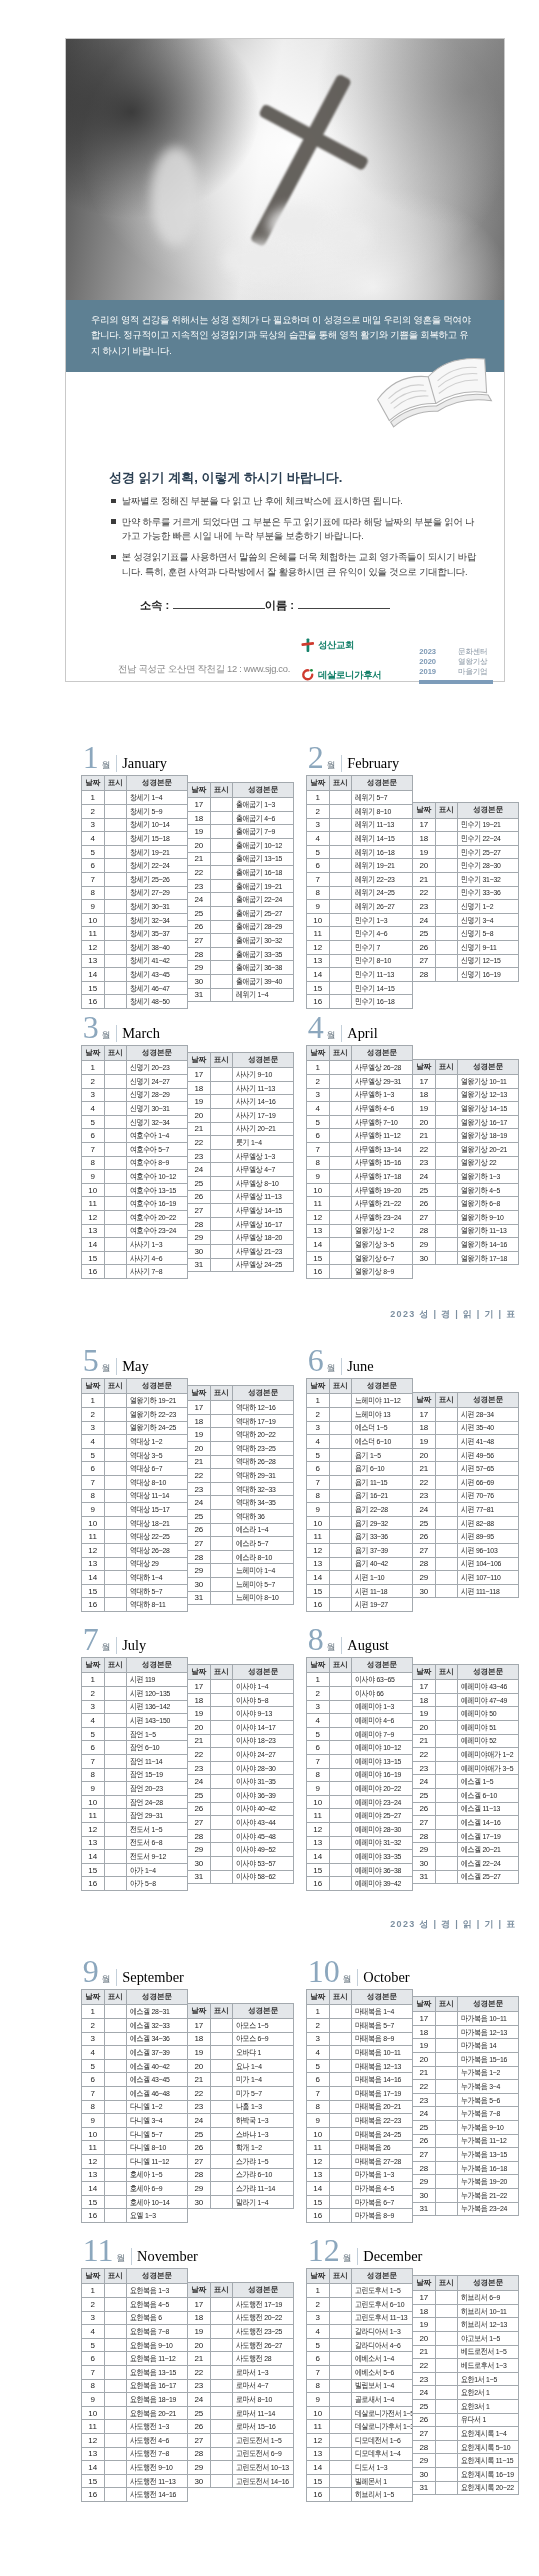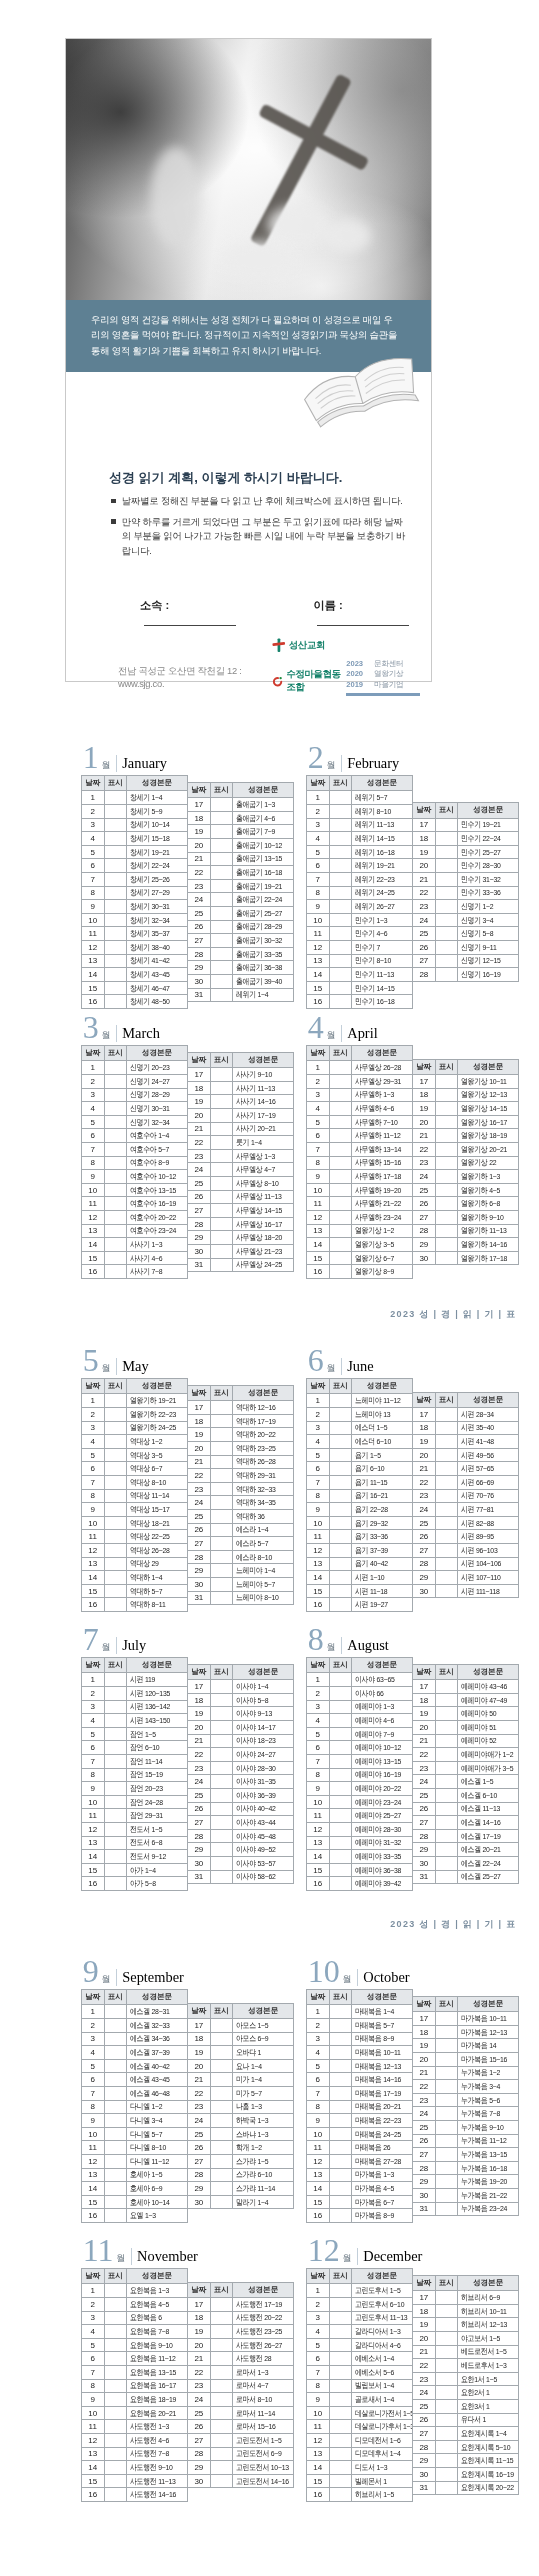--- a/index.html
+++ b/index.html
@@ -1,20 +1,20 @@
 <!DOCTYPE html>
 <html style="--accent: #57819b; --band: #5e8093; --org-green: #16826b; --org-red: #cf3b2f; --year-blue: #7d99b5;font-size:14.4px"><head>
 <meta charset="utf-8">
 <style>
   html,body{margin:0;padding:0;background:#fff;}
   #page{position:relative;width:539px;height:2576px;background:#fff;overflow:hidden;
         font-family:"Liberation Sans",sans-serif;outline:0.9px solid #e9e9e9;}
 
   
-  .intro{position:absolute;left:65px;top:38px;width:367px;height:644px;
+  .intro{position:absolute;left:65px;top:38px;width:440px;height:644px;
          border:0.9px solid #c9c9c9;background:#fff;box-sizing:border-box;}
   .photo{position:absolute;left:0;top:0;width:100%;height:261px;overflow:hidden;
     background:
       radial-gradient(ellipse 207px 171px at 15% 28%, rgba(35,35,35,.8), rgba(35,35,35,0) 62%),
       radial-gradient(ellipse 234px 207px at 92% 20%, rgba(110,110,110,.55), rgba(110,110,110,0) 65%),
       radial-gradient(ellipse 297px 225px at 52% 42%, rgba(255,255,255,.95), rgba(255,255,255,0) 72%),
       radial-gradient(ellipse 198px 144px at 70% 95%, rgba(245,245,245,.9), rgba(245,245,245,0) 70%),
       linear-gradient(100deg,#4c4c4c 0%,#9a9a9a 22%,#e7e7e7 45%,#d6d6d6 62%,#9e9e9e 85%,#6f6f6f 100%);}
   .photo .finger{position:absolute;background:#ececec;border-radius:50%;filter:blur(5.4px);opacity:.85;}
   .cross-svg{position:absolute;left:135px;top:16px;filter:blur(1.3px);opacity:.9;}
@@ -22,30 +22,30 @@
               box-sizing:border-box;padding:11.7px 31px 0 25px;}
   .quote-band p{margin:0;color:#fff;font-size:9.4px;line-height:1.68;letter-spacing:-0.2px;}
   .book-svg{position:absolute;top:309px;right:1.8px;}
   .big-title{position:absolute;top:360px;left:0;width:100%;text-align:center;
              font-size:40px;font-weight:800;letter-spacing:0.9px;color:var(--accent,#57819b);}
   .guide-h{position:absolute;top:430px;left:43px;font-size:13px;font-weight:bold;color:#2b3f52;}
   .bullets{position:absolute;top:455px;left:45px;right:25px;}
   .bullet{display:flex;margin-bottom:6.3px;}
   .bmark{width:4.5px;height:4.5px;background:#3b3b3b;display:inline-block;margin:4.5px 6.3px 0 0;flex:none;}
   .btext{font-size:9.4px;color:#3a3a3a;line-height:1.55;letter-spacing:-0.2px;}
-  .fields{position:absolute;top:557px;left:74px;display:flex;gap:56px;}
+  .fields{position:absolute;top:557px;left:74px;display:flex;}
   .fieldlab{font-size:11.2px;font-weight:bold;color:#222;}
   .blankline{display:inline-block;width:92px;height:11.7px;border-bottom:0.9px solid #444;margin-left:3.6px;}
   .introfoot{position:absolute;top:599px;left:52px;right:10.8px;display:flex;align-items:flex-end;}
   .address{font-size:9.4px;color:#888;margin-bottom:12.6px;letter-spacing:-0.3px;}
   .orgs{margin-left:10.8px;display:flex;flex-direction:column;gap:16px;margin-bottom:7.2px;}
   .orgrow{display:flex;align-items:center;gap:3.6px;}
   .orgname{font-size:9.4px;font-weight:bold;color:var(--org-green,#16826b);letter-spacing:-0.3px;}
   .years{margin-left:auto;margin-bottom:5.4px;width:74px;}
-  .yrow{display:flex;gap:11px;justify-content:flex-start;line-height:1.35;}
+  .yrow{display:flex;gap:22px;justify-content:flex-start;line-height:1.35;}
   .yr{font-size:7.6px;font-weight:bold;color:var(--year-blue,#7d99b5);}
   .ylab{font-size:7.6px;color:#8795a3;letter-spacing:-0.3px;}
   .year-bar{height:3.6px;background:#7d9cba;width:74px;margin-top:2.7px;}
 
   
   .running{position:absolute;right:22.5px;font-size:9px;color:#7c8fa0;letter-spacing:1.3px;font-weight:bold;}
 
   
   .month{position:absolute;width:212px;}
   .mtitle{height:31px;display:flex;align-items:baseline;margin-left:1.8px;}
@@ -107,20 +107,24 @@
 
     <div class="bullets">
         <div class="bullet">
           <span class="bmark"></span>
           <span class="btext">날짜별로 정해진 부분을 다 읽고 난 후에 체크박스에 표시하면 됩니다.</span>
         </div>
         <div class="bullet">
           <span class="bmark"></span>
           <span class="btext">만약 하루를 거르게 되었다면 그 부분은 두고 읽기표에 따라 해당 날짜의 부분을 읽어 나가고 가능한 빠른 시일 내에 누락 부분을 보충하기 바랍니다.</span>
         </div>
+        <div class="bullet">
+          <span class="bmark"></span>
+          <span class="btext">본 성경읽기표를 사용하면서 말씀의 은혜를 더욱 체험하는 교회 영가족들이 되시기 바랍니다. 특히, 훈련 사역과 다락방에서 잘 활용하시면 큰 유익이 있을 것으로 기대합니다.</span>
+        </div>
       </div>
 
     <div class="fields">
       <div>
         <span class="fieldlab">소속 :</span><span class="blankline"></span>
       </div>
       <div>
         <span class="fieldlab">이름 :</span><span class="blankline"></span>
       </div>
     </div>
@@ -133,21 +137,21 @@
             <rect x="6.2" y="0.5" width="3" height="15" rx="1" fill="#16826b"></rect>
             <rect x="0.5" y="5.2" width="14" height="3" rx="1" fill="#cf3b2f" transform="rotate(-7 7.5 6.7)"></rect>
           </svg>
           <span class="orgname">성산교회</span>
         </div>
         <div class="orgrow">
           <svg width="13.5" height="13.5" viewBox="0 0 15 15">
             <path d="M12.5 7.5a5 5 0 1 1-4.2-4.9" stroke="#cf3b2f" stroke-width="2.6" fill="none" stroke-linecap="round"></path>
             <circle cx="11.6" cy="2.6" r="1.6" fill="#1c8a3e"></circle>
           </svg>
-          <span class="orgname">수정마을협동조합</span>
+          <span class="orgname">데살로니가후서</span>
         </div>
       </div>
       <div class="years">
         <div>
             <div class="yrow">
               <span class="yr">2023</span>
               <span class="ylab">문화센터</span>
             </div>
             <div class="yrow">
               <span class="yr">2020</span>

